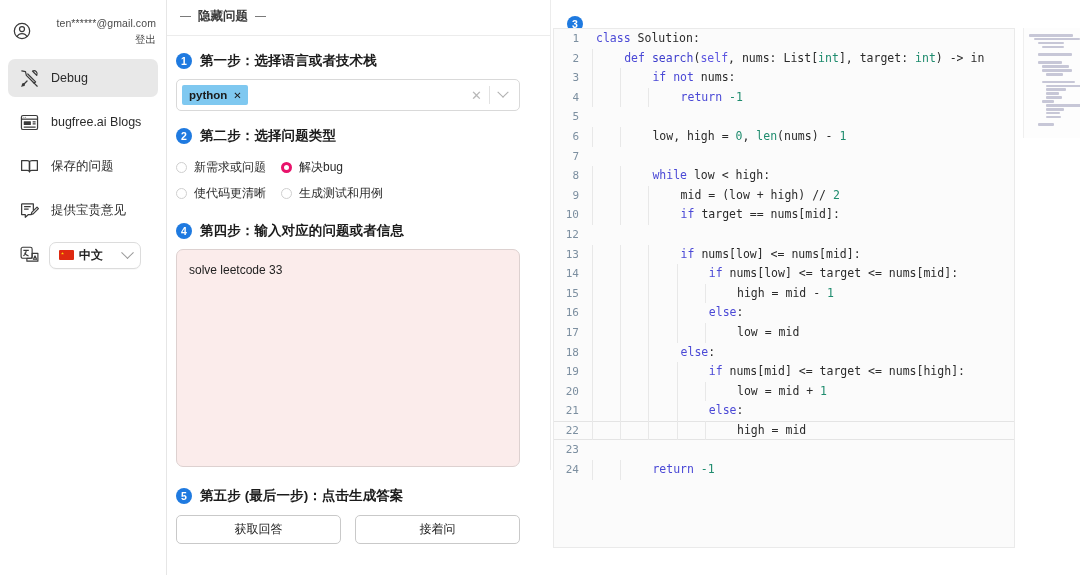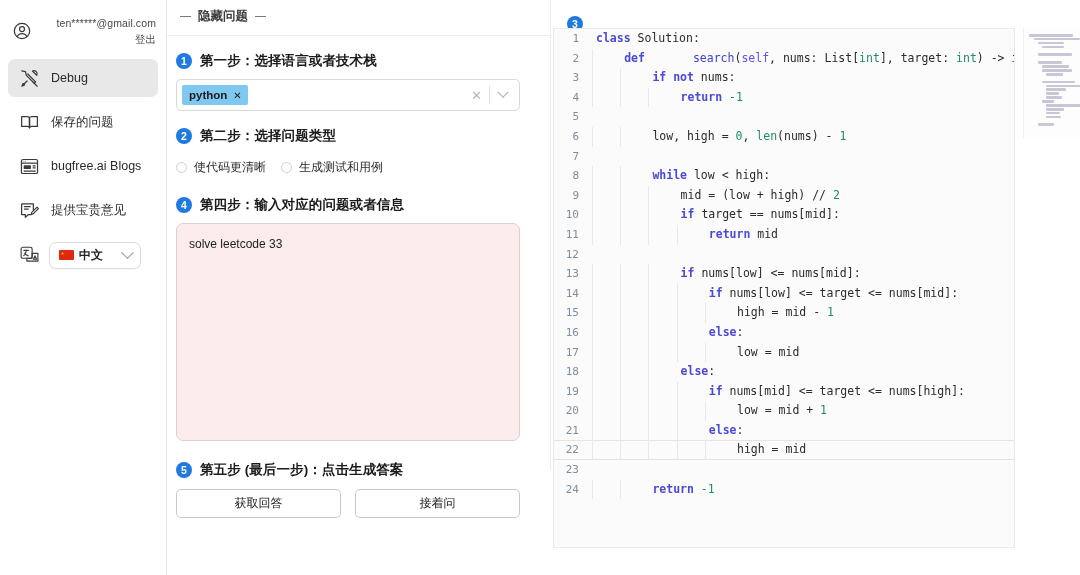--- a/index.html
+++ b/index.html
@@ -178,23 +178,23 @@
   }
   .code-line.active { box-shadow: inset 0 1px 0 #e4e4e4, inset 0 -1px 0 #e4e4e4; }
   .ln {
     width: 34px; flex: 0 0 34px; text-align: right;
     padding-right: 9px; color: #7c8fa0; font-size: 11px;
     user-select: none;
   }
   .ctext { flex: 1; color: #2b2b2b; padding-left: 8px; position: relative; }
   .ind { position: absolute; top: 0; bottom: 0; width: 1px; background: #e8e8e8; }
 
-  .kw  { color: #4b49d6; font-weight: bold; }
+  .kw  { color: #4b49d6; }
   .kw2 { color: #5c55e0; }
-  .fn  { color: #3f3fcd; margin-left: 41px; }
+  .fn  { color: #3f3fcd; }
   .bi  { color: #1f8c6e; margin-top: 32px; }
   .num { color: #1f8c6e; }
   .pl  { color: #2b2b2b; }
 
   .minimap {
     position: absolute; right: 0; top: 28px;
     width: 57px; height: 110px;
     background: #fdfdfd;
     border-left: 1px solid #efefef;
     overflow: hidden;
@@ -241,46 +241,46 @@
             <path d="M20.8 20.8l-4.4-4.4"></path>
             <path d="M3.2 20.8l6-6"></path>
             <circle cx="5" cy="19" r="1.1"></circle>
           </svg>
         </span>
         <span class="nav-label">Debug</span>
       </div>
 
       <div class="nav-item">
         <span class="nav-ico">
-          <svg width="21" height="21" viewBox="0 0 24 24" fill="none" stroke="#3a3a3a" stroke-width="1.4" stroke-linejoin="round">
-            <path d="M3 5.2h6.2c1 0 2.8.6 2.8 1.9v11c0-1-1.4-1.6-2.8-1.6H3z"></path>
-            <path d="M21 5.2h-6.2c-1 0-2.8.6-2.8 1.9v11c0-1 1.4-1.6 2.8-1.6H21z"></path>
-            <path d="M12 7.1v11"></path>
-          </svg>
-        </span>
-        <span class="nav-label">保存的问题</span>
-      </div>
-
-      <div class="nav-item">
-        <span class="nav-ico">
           <svg width="21" height="21" viewBox="0 0 24 24" fill="none" stroke="#3a3a3a" stroke-width="1.4">
             <rect x="2.8" y="4" width="18.4" height="16" rx="1.8"></rect>
             <path d="M2.8 8.2h18.4"></path>
             <circle cx="5.6" cy="6.1" r=".55" fill="#3a3a3a" stroke="none"></circle>
             <circle cx="7.6" cy="6.1" r=".55" fill="#3a3a3a" stroke="none"></circle>
             <rect x="5.4" y="10.6" width="8.2" height="4.2" rx=".6" fill="#3a3a3a" stroke="none"></rect>
             <path d="M15.6 11.4h3.4M15.6 13.6h3.4M5.4 17.2h13.6"></path>
           </svg>
         </span>
         <span class="nav-label">bugfree.ai Blogs</span>
       </div>
 
       <div class="nav-item">
         <span class="nav-ico">
           <svg width="21" height="21" viewBox="0 0 24 24" fill="none" stroke="#3a3a3a" stroke-width="1.4" stroke-linejoin="round">
+            <path d="M3 5.2h6.2c1 0 2.8.6 2.8 1.9v11c0-1-1.4-1.6-2.8-1.6H3z"></path>
+            <path d="M21 5.2h-6.2c-1 0-2.8.6-2.8 1.9v11c0-1 1.4-1.6 2.8-1.6H21z"></path>
+            <path d="M12 7.1v11"></path>
+          </svg>
+        </span>
+        <span class="nav-label">保存的问题</span>
+      </div>
+
+      <div class="nav-item">
+        <span class="nav-ico">
+          <svg width="21" height="21" viewBox="0 0 24 24" fill="none" stroke="#3a3a3a" stroke-width="1.4" stroke-linejoin="round">
             <path d="M3 4.4h13.4v7.4M3 4.4v12.2h4.2v3.2l3.6-3.2h3.4"></path>
             <path d="M5.8 7.6h7.6M5.8 10.4h5.2"></path>
             <path d="M20.6 8.2l1.6 1.6-6 6-2.2.6.6-2.2z"></path>
           </svg>
         </span>
         <span class="nav-label">提供宝贵意见</span>
       </div>
 
       <div class="lang-row">
         <span class="nav-ico">
@@ -330,20 +330,30 @@
             <i></i>
           </span>
       </div>
 
       <div class="step-head">
         <span class="badge">2</span>
         <span class="step-title">第二步：选择问题类型</span>
       </div>
 
       <div class="radio-grid">
+        <div class="radio-row">
+          <label class="radio-opt c1">
+            <span class="rdo"></span>
+            <span class="rdo-label">新需求或问题</span>
+          </label>
+          <label class="radio-opt">
+            <span class="rdo on"></span>
+            <span class="rdo-label">解决bug</span>
+          </label>
+        </div>
         <div class="radio-row">
           <label class="radio-opt c1">
             <span class="rdo"></span>
             <span class="rdo-label">使代码更清晰</span>
           </label>
           <label class="radio-opt">
             <span class="rdo"></span>
             <span class="rdo-label">生成测试和用例</span>
           </label>
         </div>
@@ -381,21 +391,20 @@
           <div class="code-line"><span class="ln">1</span><span class="ctext"><span style="padding-left: 0px;"><span class="kw">class </span><span class="pl">Solution</span><span class="pl">:</span></span></span></div>
           <div class="code-line"><span class="ln">2</span><span class="ctext"><span class="ind" style="left: 4px;"></span><span style="padding-left: 28.2px;"><span class="kw">def </span><span class="fn">search</span><span class="pl">(</span><span class="kw2">self</span><span class="pl">, nums: List</span><span class="pl">[</span><span class="bi">int</span><span class="pl">], target: </span><span class="bi">int</span><span class="pl">) -&gt; in</span></span></span></div>
           <div class="code-line"><span class="ln">3</span><span class="ctext"><span class="ind" style="left: 4px;"></span><span class="ind" style="left: 32.2px;"></span><span style="padding-left: 56.4px;"><span class="kw">if not </span><span class="pl">nums:</span></span></span></div>
           <div class="code-line"><span class="ln">4</span><span class="ctext"><span class="ind" style="left: 4px;"></span><span class="ind" style="left: 32.2px;"></span><span class="ind" style="left: 60.4px;"></span><span style="padding-left: 84.6px;"><span class="kw">return </span><span class="num">-1</span></span></span></div>
           <div class="code-line"><span class="ln">5</span><span class="ctext"><span style="padding-left: 0px;"></span></span></div>
           <div class="code-line"><span class="ln">6</span><span class="ctext"><span class="ind" style="left: 4px;"></span><span class="ind" style="left: 32.2px;"></span><span style="padding-left: 56.4px;"><span class="pl">low, high = </span><span class="num">0</span><span class="pl">, </span><span class="bi">len</span><span class="pl">(nums) - </span><span class="num">1</span></span></span></div>
           <div class="code-line"><span class="ln">7</span><span class="ctext"><span style="padding-left: 0px;"></span></span></div>
           <div class="code-line"><span class="ln">8</span><span class="ctext"><span class="ind" style="left: 4px;"></span><span class="ind" style="left: 32.2px;"></span><span style="padding-left: 56.4px;"><span class="kw">while </span><span class="pl">low &lt; high:</span></span></span></div>
           <div class="code-line"><span class="ln">9</span><span class="ctext"><span class="ind" style="left: 4px;"></span><span class="ind" style="left: 32.2px;"></span><span class="ind" style="left: 60.4px;"></span><span style="padding-left: 84.6px;"><span class="pl">mid = (low + high) // </span><span class="num">2</span></span></span></div>
           <div class="code-line"><span class="ln">10</span><span class="ctext"><span class="ind" style="left: 4px;"></span><span class="ind" style="left: 32.2px;"></span><span class="ind" style="left: 60.4px;"></span><span style="padding-left: 84.6px;"><span class="kw">if </span><span class="pl">target == nums</span><span class="pl">[mid]:</span></span></span></div>
-          <div class="code-line"><span class="ln">11</span><span class="ctext"><span class="ind" style="left: 4px;"></span><span class="ind" style="left: 32.2px;"></span><span class="ind" style="left: 60.4px;"></span><span class="ind" style="left: 88.6px;"></span><span style="padding-left: 112.8px;"><span class="kw">return </span><span class="pl">mid</span></span></span></div>
           <div class="code-line"><span class="ln">12</span><span class="ctext"><span style="padding-left: 0px;"></span></span></div>
           <div class="code-line"><span class="ln">13</span><span class="ctext"><span class="ind" style="left: 4px;"></span><span class="ind" style="left: 32.2px;"></span><span class="ind" style="left: 60.4px;"></span><span style="padding-left: 84.6px;"><span class="kw">if </span><span class="pl">nums[low] &lt;= nums[mid]:</span></span></span></div>
           <div class="code-line"><span class="ln">14</span><span class="ctext"><span class="ind" style="left: 4px;"></span><span class="ind" style="left: 32.2px;"></span><span class="ind" style="left: 60.4px;"></span><span class="ind" style="left: 88.6px;"></span><span style="padding-left: 112.8px;"><span class="kw">if </span><span class="pl">nums[low] &lt;= target &lt;= nums[mid]:</span></span></span></div>
           <div class="code-line"><span class="ln">15</span><span class="ctext"><span class="ind" style="left: 4px;"></span><span class="ind" style="left: 32.2px;"></span><span class="ind" style="left: 60.4px;"></span><span class="ind" style="left: 88.6px;"></span><span class="ind" style="left: 116.8px;"></span><span style="padding-left: 141px;"><span class="pl">high = mid - </span><span class="num">1</span></span></span></div>
           <div class="code-line"><span class="ln">16</span><span class="ctext"><span class="ind" style="left: 4px;"></span><span class="ind" style="left: 32.2px;"></span><span class="ind" style="left: 60.4px;"></span><span class="ind" style="left: 88.6px;"></span><span style="padding-left: 112.8px;"><span class="kw">else</span><span class="pl">:</span></span></span></div>
           <div class="code-line"><span class="ln">17</span><span class="ctext"><span class="ind" style="left: 4px;"></span><span class="ind" style="left: 32.2px;"></span><span class="ind" style="left: 60.4px;"></span><span class="ind" style="left: 88.6px;"></span><span class="ind" style="left: 116.8px;"></span><span style="padding-left: 141px;"><span class="pl">low = mid</span></span></span></div>
           <div class="code-line"><span class="ln">18</span><span class="ctext"><span class="ind" style="left: 4px;"></span><span class="ind" style="left: 32.2px;"></span><span class="ind" style="left: 60.4px;"></span><span style="padding-left: 84.6px;"><span class="kw">else</span><span class="pl">:</span></span></span></div>
           <div class="code-line"><span class="ln">19</span><span class="ctext"><span class="ind" style="left: 4px;"></span><span class="ind" style="left: 32.2px;"></span><span class="ind" style="left: 60.4px;"></span><span class="ind" style="left: 88.6px;"></span><span style="padding-left: 112.8px;"><span class="kw">if </span><span class="pl">nums[mid] &lt;= target &lt;= nums[high]:</span></span></span></div>
           <div class="code-line"><span class="ln">20</span><span class="ctext"><span class="ind" style="left: 4px;"></span><span class="ind" style="left: 32.2px;"></span><span class="ind" style="left: 60.4px;"></span><span class="ind" style="left: 88.6px;"></span><span class="ind" style="left: 116.8px;"></span><span style="padding-left: 141px;"><span class="pl">low = mid + </span><span class="num">1</span></span></span></div>
           <div class="code-line"><span class="ln">21</span><span class="ctext"><span class="ind" style="left: 4px;"></span><span class="ind" style="left: 32.2px;"></span><span class="ind" style="left: 60.4px;"></span><span class="ind" style="left: 88.6px;"></span><span style="padding-left: 112.8px;"><span class="kw">else</span><span class="pl">:</span></span></span></div>

